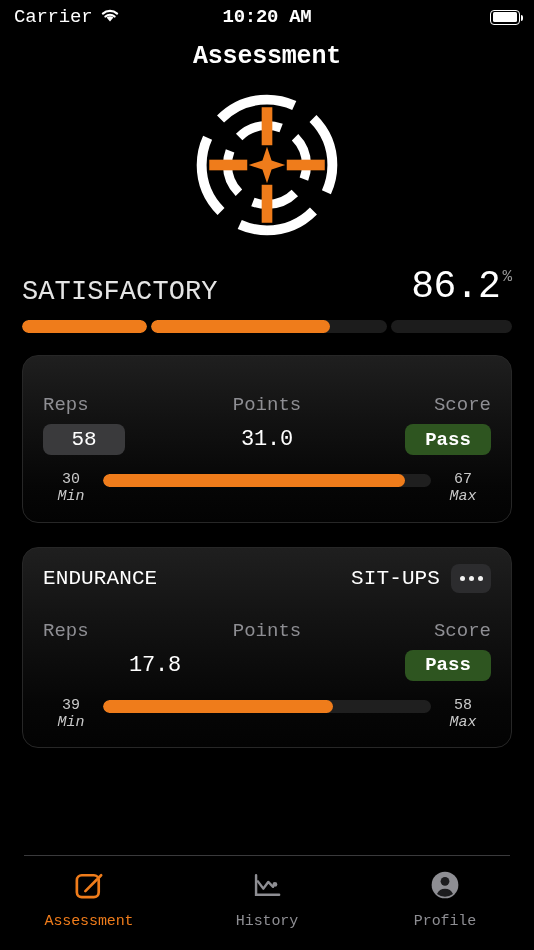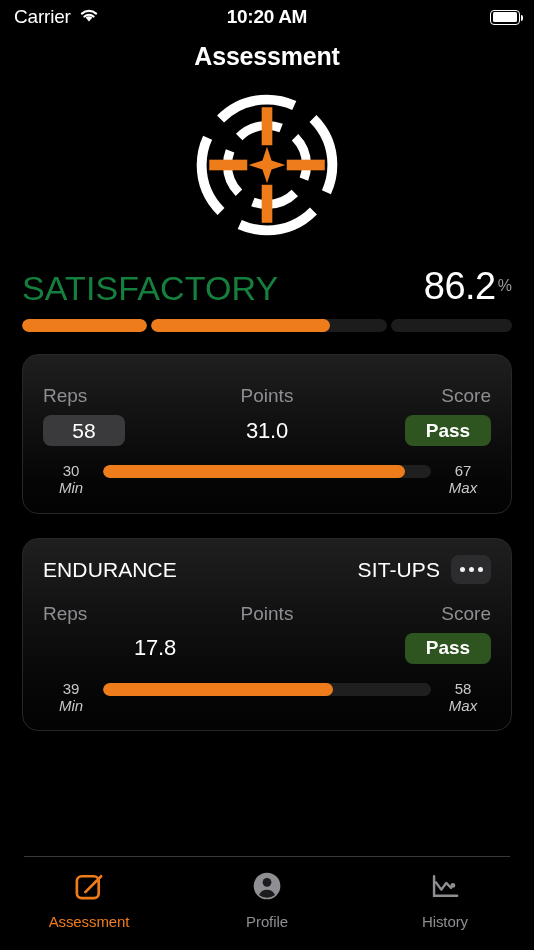--- a/index.html
+++ b/index.html
@@ -15,20 +15,21 @@
     color: #fff;
     -webkit-font-smoothing: antialiased;
   }
   .phone {
     position: relative;
     width: 534px;
     height: 938px;
     background: #000;
     display: flex;
     flex-direction: column;
+    font-family: Liberation Mono, monospace;
   }
 
   
   .status-bar {
     height: 34px;
     flex: 0 0 34px;
     display: flex;
     align-items: center;
     padding: 0 14px 0 14px;
     position: relative;
@@ -107,28 +108,28 @@
 
   
   .score-row {
     display: flex;
     align-items: flex-end;
     justify-content: space-between;
     padding: 0 22px;
     margin-top: 12px;
   }
   .score-label {
-    font-size: 34px;
+    font-size: 27px;
     letter-spacing: 0.1px;
-    color: #15803d;
+    color: #e5e5e5;
     line-height: 1;
   }
   .score-value-wrap {
     display: flex;
-    align-items: center;
+    align-items: flex-start;
   }
   .score-value {
     font-size: 38px;
     color: #fff;
     line-height: 1;
     letter-spacing: -0.5px;
   }
   .score-unit {
     font-size: 16px;
     color: #9a9a9a;
@@ -203,21 +204,21 @@
   }
   .more-dot {
     width: 5px;
     height: 5px;
     border-radius: 50%;
     background: #f2f2f2;
   }
 
   .col-heads {
     display: flex;
-    margin-top: 16px;
+    margin-top: 24px;
   }
   .col-heads > div {
     flex: 1;
     font-size: 19px;
     color: #8e8e93;
   }
   .ch-left   { text-align: left; }
   .ch-center { text-align: center; }
   .ch-right  { text-align: right; }
 
@@ -496,35 +497,35 @@
             <path d="M11 19 L20.5 9.5" stroke="#ef7c1b" stroke-width="2.2" stroke-linecap="round"></path>
             <path d="M22.2 7.8 L24 6" stroke="#ef7c1b" stroke-width="2.2" stroke-linecap="round"></path>
           </svg>
         </span>
         <span class="tab-label">Assessment</span>
       </div>
 
       <div class="tab inactive">
         <span>
           <svg width="34" height="34" viewBox="0 0 28 28">
+            <path d="M5 6 L5 22 L24 22" fill="none" stroke="#8e8e93" stroke-width="2" stroke-linecap="round"></path>
+            <path d="M6.5 11 L11 17 L15 11.5 L19 15.5" fill="none" stroke="#8e8e93" stroke-width="2" stroke-linecap="round" stroke-linejoin="round"></path>
+            <circle cx="20.5" cy="13.5" r="2" fill="#8e8e93"></circle>
+          </svg>
+        </span>
+        <span class="tab-label">History</span>
+      </div>
+
+      <div class="tab inactive">
+        <span>
+          <svg width="34" height="34" viewBox="0 0 28 28">
             <circle cx="14" cy="14" r="11" fill="#8e8e93"></circle>
             <circle cx="14" cy="11" r="3.6" fill="#1c1c1e"></circle>
             <path d="M7.4 21.4 a7.2 7.2 0 0 1 13.2 0 A11 11 0 0 1 7.4 21.4 Z" fill="#1c1c1e"></path>
           </svg>
         </span>
         <span class="tab-label">Profile</span>
       </div>
 
-      <div class="tab inactive">
-        <span>
-          <svg width="34" height="34" viewBox="0 0 28 28">
-            <path d="M5 6 L5 22 L24 22" fill="none" stroke="#8e8e93" stroke-width="2" stroke-linecap="round"></path>
-            <path d="M6.5 11 L11 17 L15 11.5 L19 15.5" fill="none" stroke="#8e8e93" stroke-width="2" stroke-linecap="round" stroke-linejoin="round"></path>
-            <circle cx="20.5" cy="13.5" r="2" fill="#8e8e93"></circle>
-          </svg>
-        </span>
-        <span class="tab-label">History</span>
-      </div>
-
     </div>
   </div>
 
 </div>
 
 </body></html>

